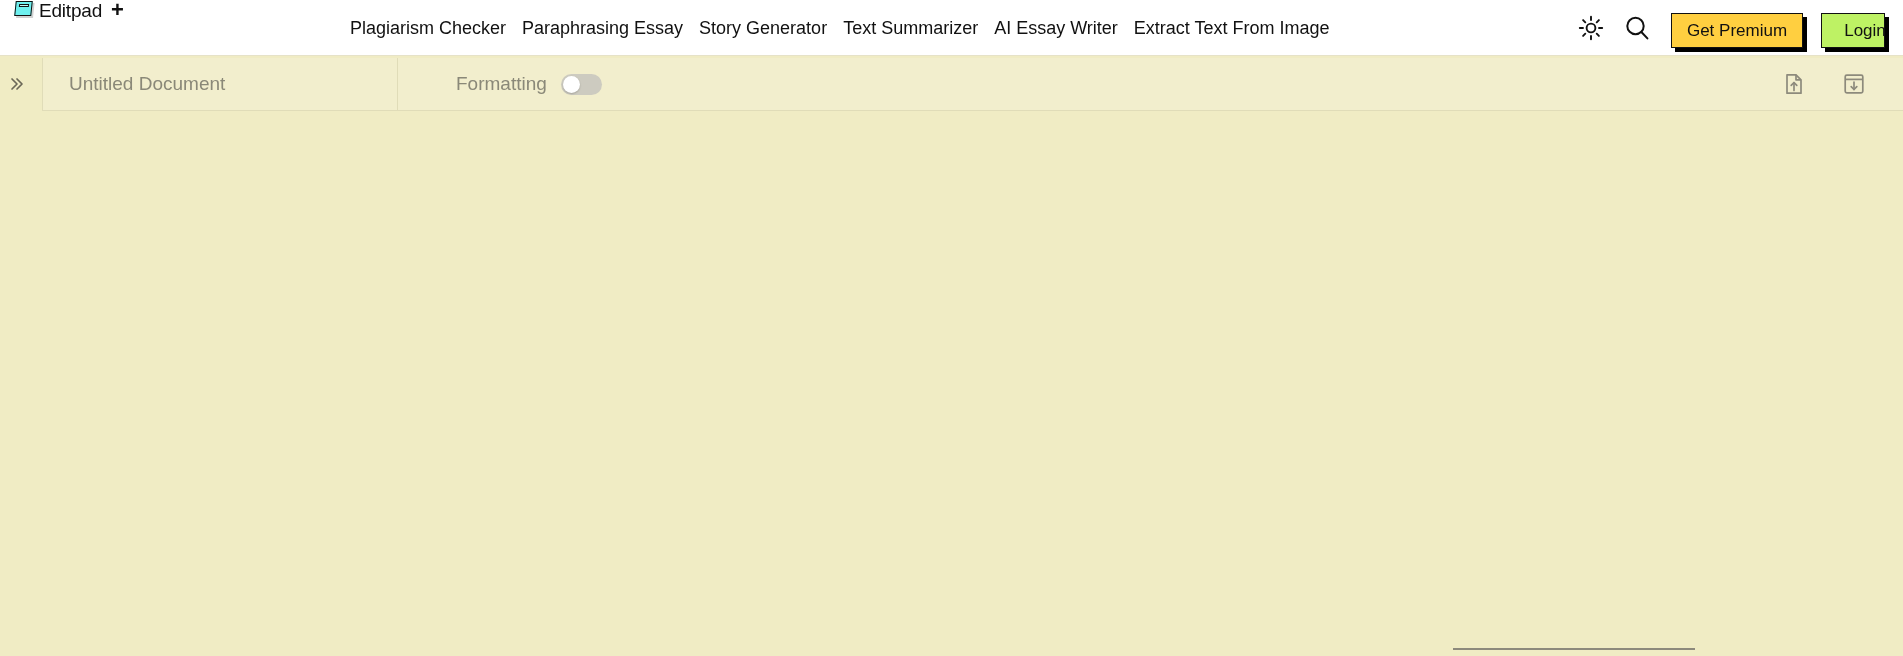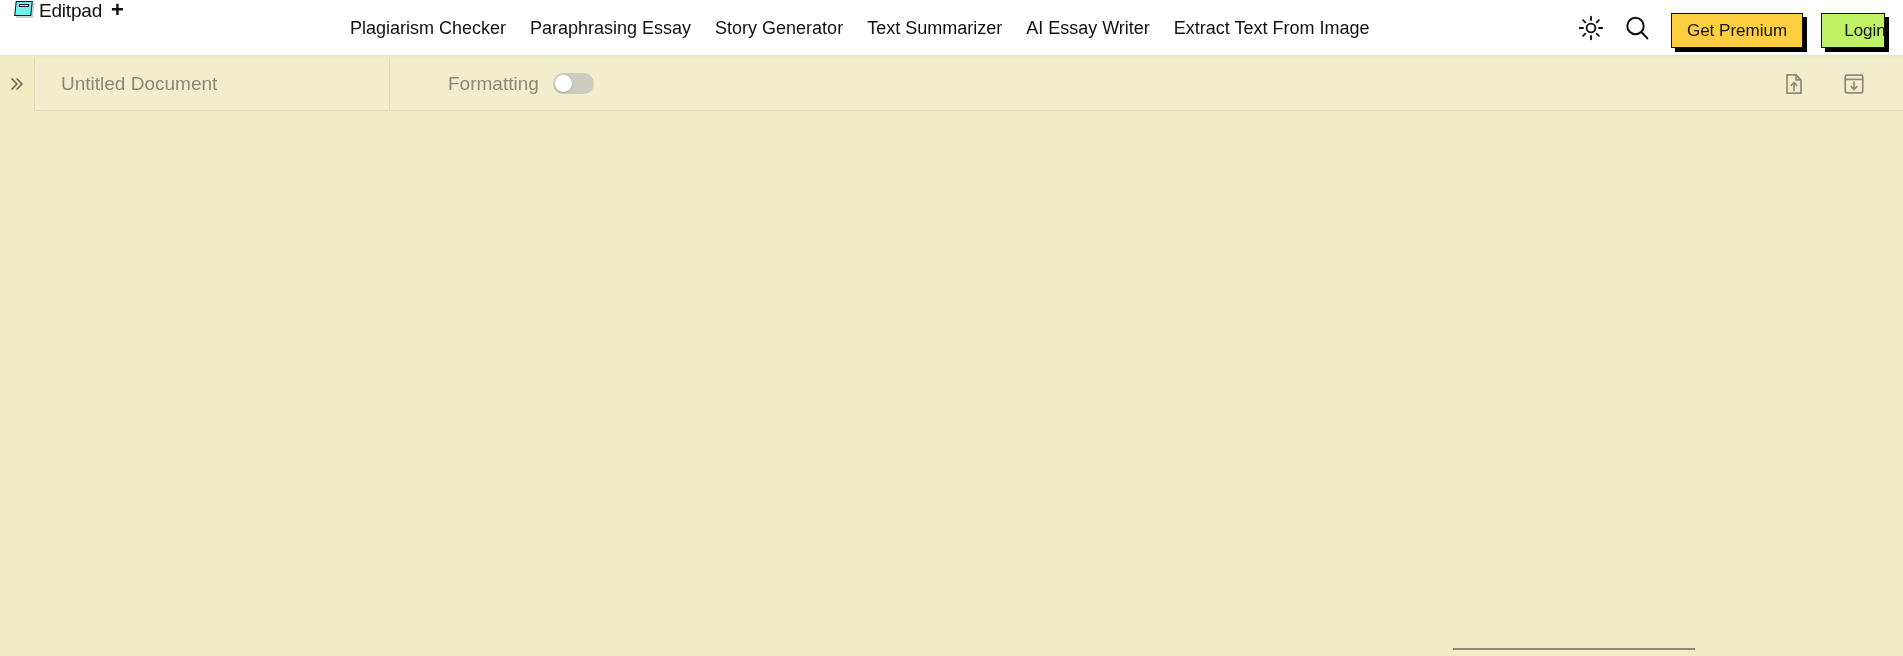--- a/index.html
+++ b/index.html
@@ -65,21 +65,21 @@
     font-weight: bold;
     color: #111;
     line-height: 1;
     margin-left: 4px;
     margin-top: -1px;
   }
 
   #navlinks {
     display: flex;
     align-items: center;
-    gap: 24px;
+    gap: 16px;
     margin-left: 226px;
     white-space: nowrap;
   }
   .navlink {
     font-size: 18px;
     color: #111;
     text-decoration: none;
     cursor: pointer;
     white-space: nowrap;
     line-height: 1;
@@ -132,21 +132,22 @@
     padding-left: 36px;
   }
 
   
   #doc-toolbar {
     position: absolute;
     top: 57px; left: 0;
     width: 1903px; height: 54px;
     background: #f0ecc4;
     display: flex;
-    align-items: center;
+    align-items: flex-end;
+    gap: 8px;
   }
 
   #rail-collapse {
     width: 34px;
     height: 54px;
     display: flex;
     align-items: center;
     justify-content: center;
     cursor: pointer;
     color: #6b6858;

